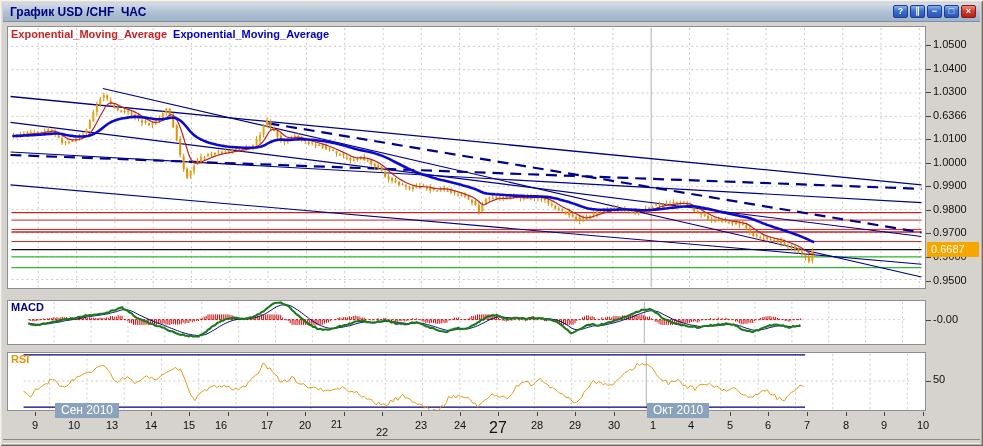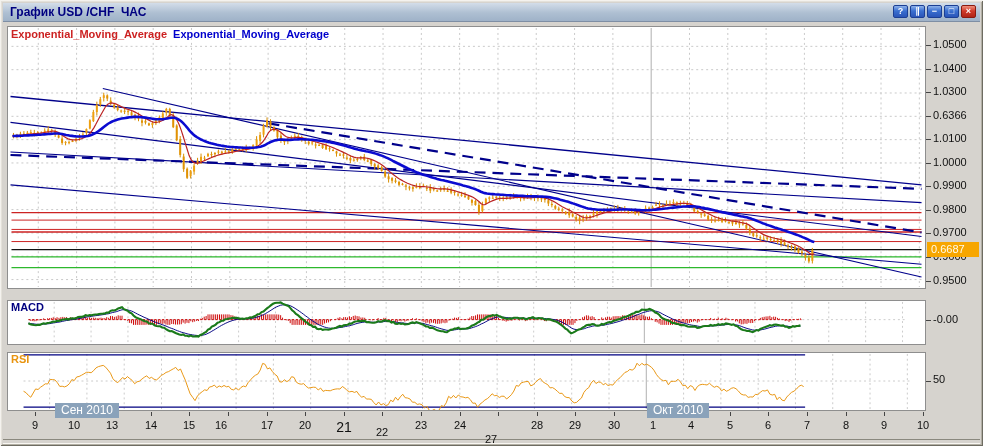--- a/index.html
+++ b/index.html
@@ -1061,29 +1061,29 @@
     <div style="position: absolute; left: 138px; top: 419px; width: 26px; text-align: center; font-size: 11px; color: rgb(17, 17, 17);">14</div>
     <div style="position: absolute; left: 189px; top: 412px; width: 1px; height: 4px; background: rgb(68, 68, 68);"></div>
     <div style="position: absolute; left: 176px; top: 419px; width: 26px; text-align: center; font-size: 11px; color: rgb(17, 17, 17);">15</div>
     <div style="position: absolute; left: 228px; top: 412px; width: 1px; height: 4px; background: rgb(68, 68, 68);"></div>
     <div style="position: absolute; left: 215px; top: 419px; width: 26px; text-align: left; font-size: 11px; color: rgb(17, 17, 17);">16</div>
     <div style="position: absolute; left: 267px; top: 412px; width: 1px; height: 4px; background: rgb(68, 68, 68);"></div>
     <div style="position: absolute; left: 254px; top: 419px; width: 26px; text-align: center; font-size: 11px; color: rgb(17, 17, 17);">17</div>
     <div style="position: absolute; left: 305px; top: 412px; width: 1px; height: 4px; background: rgb(68, 68, 68);"></div>
     <div style="position: absolute; left: 292px; top: 419px; width: 26px; text-align: center; font-size: 11px; color: rgb(17, 17, 17);">20</div>
     <div style="position: absolute; left: 344px; top: 412px; width: 1px; height: 4px; background: rgb(68, 68, 68);"></div>
-    <div style="position: absolute; left: 331px; top: 419px; width: 26px; text-align: center; font-size: 14px; color: rgb(17, 17, 17);">21</div>
+    <div style="position: absolute; left: 331px; top: 419px; width: 26px; font-size: 10px; color: rgb(17, 17, 17);">21</div>
     <div style="position: absolute; left: 382px; top: 412px; width: 1px; height: 4px; background: rgb(68, 68, 68);"></div>
     <div style="position: absolute; left: 369px; top: 426px; width: 26px; text-align: center; font-size: 11px; color: rgb(17, 17, 17);">22</div>
     <div style="position: absolute; left: 421px; top: 412px; width: 1px; height: 4px; background: rgb(68, 68, 68);"></div>
     <div style="position: absolute; left: 408px; top: 419px; width: 26px; text-align: center; font-size: 11px; color: rgb(17, 17, 17);">23</div>
     <div style="position: absolute; left: 460px; top: 412px; width: 1px; height: 4px; background: rgb(68, 68, 68);"></div>
     <div style="position: absolute; left: 447px; top: 419px; width: 26px; text-align: center; font-size: 11px; color: rgb(17, 17, 17);">24</div>
     <div style="position: absolute; left: 498px; top: 412px; width: 1px; height: 4px; background: rgb(68, 68, 68);"></div>
-    <div style="position: absolute; left: 485px; top: 419px; width: 26px; text-align: left; font-size: 11px; color: rgb(17, 17, 17); margin-top: 14px;">27</div>
+    <div style="position: absolute; left: 485px; top: 419px; width: 26px; text-align: center; font-size: 16px; color: rgb(17, 17, 17);">27</div>
     <div style="position: absolute; left: 537px; top: 412px; width: 1px; height: 4px; background: rgb(68, 68, 68);"></div>
     <div style="position: absolute; left: 524px; top: 419px; width: 26px; text-align: center; font-size: 11px; color: rgb(17, 17, 17);">28</div>
     <div style="position: absolute; left: 575px; top: 412px; width: 1px; height: 4px; background: rgb(68, 68, 68);"></div>
     <div style="position: absolute; left: 562px; top: 419px; width: 26px; text-align: center; font-size: 11px; color: rgb(17, 17, 17);">29</div>
     <div style="position: absolute; left: 614px; top: 412px; width: 1px; height: 4px; background: rgb(68, 68, 68);"></div>
     <div style="position: absolute; left: 601px; top: 419px; width: 26px; text-align: center; font-size: 11px; color: rgb(17, 17, 17);">30</div>
     <div style="position: absolute; left: 653px; top: 412px; width: 1px; height: 4px; background: rgb(68, 68, 68);"></div>
     <div style="position: absolute; left: 640px; top: 419px; width: 26px; text-align: center; font-size: 11px; color: rgb(17, 17, 17);">1</div>
     <div style="position: absolute; left: 691px; top: 412px; width: 1px; height: 4px; background: rgb(68, 68, 68);"></div>
     <div style="position: absolute; left: 678px; top: 419px; width: 26px; text-align: center; font-size: 11px; color: rgb(17, 17, 17);">4</div>

